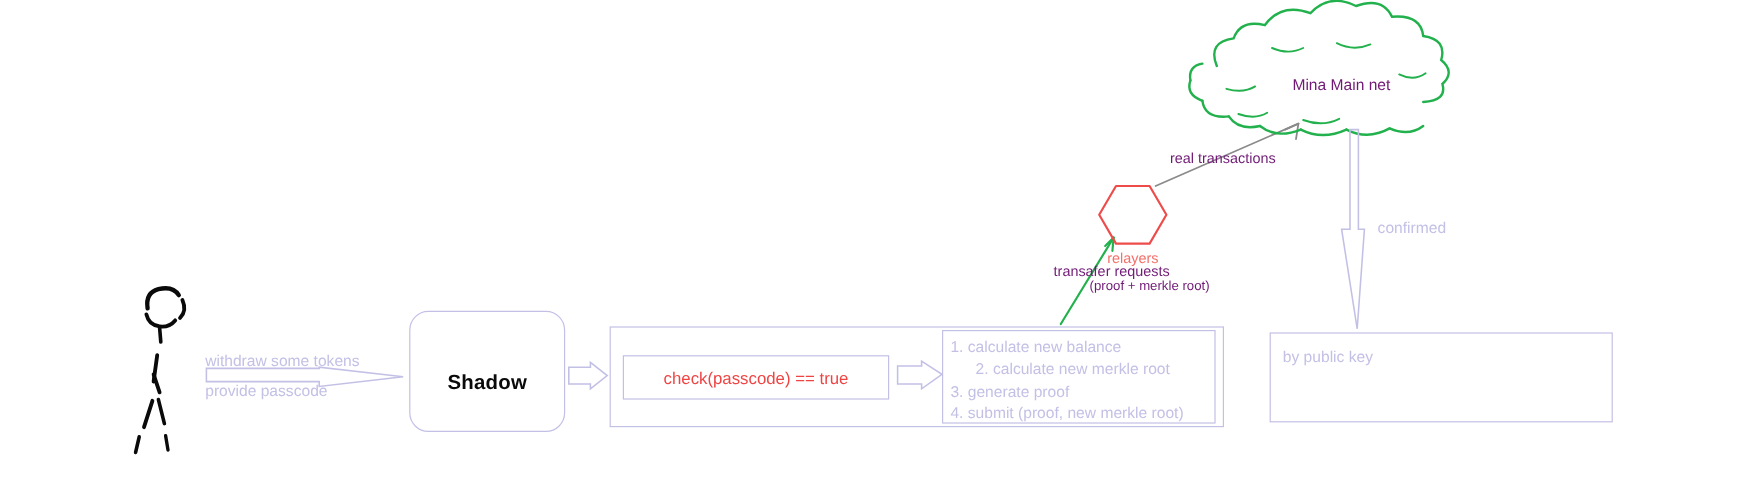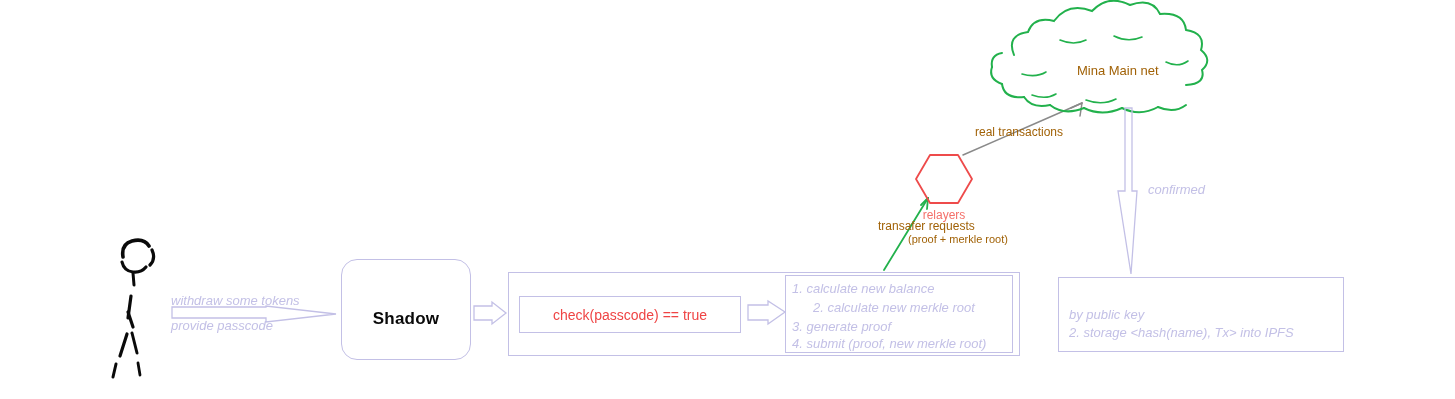--- a/index.html
+++ b/index.html
@@ -4,22 +4,22 @@
 <style>
   html,body{margin:0;padding:0;background:#ffffff;}
   body{
     width:1455px;height:399px;position:relative;overflow:hidden;
     font-family:"Liberation Sans","DejaVu Sans",sans-serif;
   }
   #canvas{position:absolute;left:0;top:0;width:1455px;height:399px;}
   .abs{position:absolute;}
 
   
-  .lav-text{color:#c3c0e6;font-size:13px;line-height:19px;white-space:pre;font-style:italic;}
-  .gray-text{color:#a16207;font-size:12px;line-height:15px;white-space:pre;}
+  .lav-text{color:#c3c0e6;font-size:13px;line-height:19px;white-space:pre;}
+  .gray-text{color:#701a75;font-size:12px;line-height:15px;white-space:pre;}
   .red-text{color:#f4706a;font-size:12px;white-space:pre;}
 
   .shadow-label{
     color:#0a0a0a;font-size:17px;font-weight:bold;letter-spacing:.2px;margin-top:19px;
   }
   .check-label{color:#ef4444;font-size:14px;white-space:pre;}
 
   
   .box{border:1.3px solid #c3c0e6;background:transparent;box-sizing:border-box;}
   .rbox{border:1.3px solid #c3c0e6;border-radius:16px;background:#fff;box-sizing:border-box;}
@@ -133,17 +133,16 @@
   <div class="abs gray-text" style="left:878px;top:219px;">transafer requests</div>
   <div class="abs gray-text" style="left:908px;top:232px;font-size:11px;">(proof + merkle root)</div>
 
   <div class="abs gray-text" style="left:975px;top:125px;">real transactions</div>
 
   <div class="abs gray-text" style="left:1077px;top:63px;font-size:13px;">Mina Main net</div>
 
   <div class="abs lav-text" style="left:1148px;top:180px;">confirmed</div>
 
   <div class="abs box" style="left:1058px;top:277px;width:286px;height:75px;">
-    <div class="lav-text nowrap" style="position:absolute;left:10px;top:27px;">by public  key</div>
-    <div class="lav-text nowrap" style="position:absolute;left:10px;top:45px;">2. storage &lt;hash(name), Tx&gt; into IPFS</div>
+    <div class="lav-text nowrap" style="position:absolute;left:10px;top:10px;">by public  key</div>
   </div>
 
 </div>
 
 </body></html>

